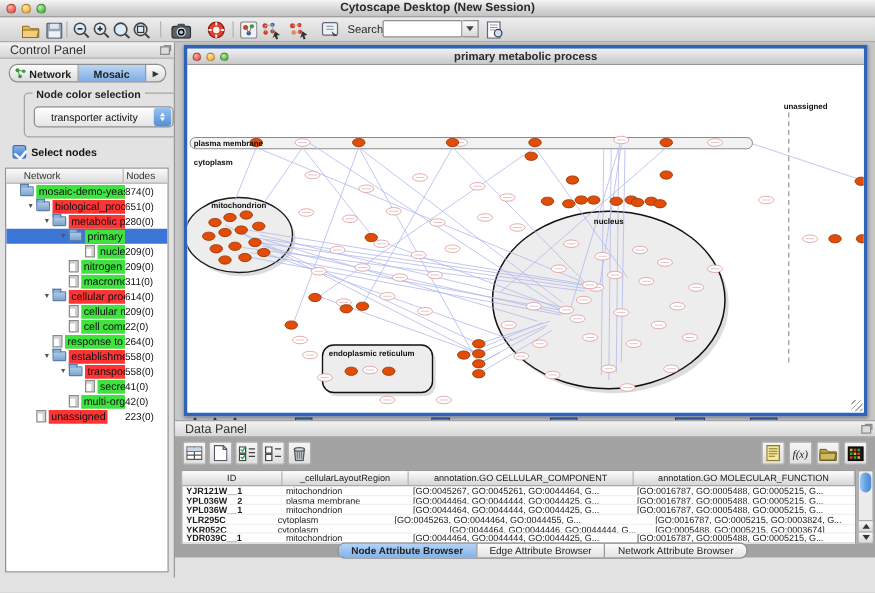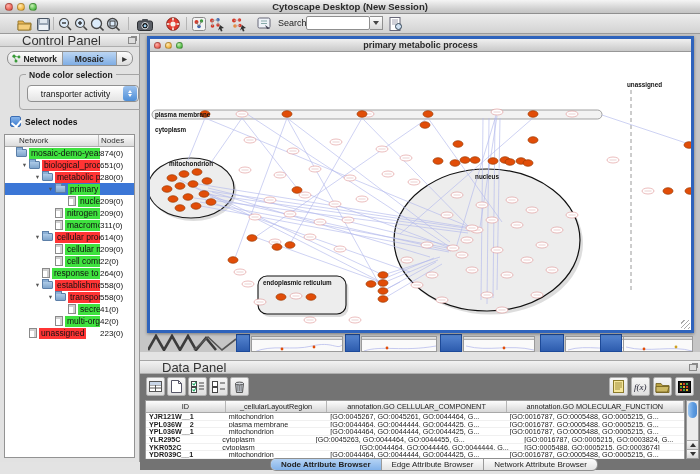--- a/index.html
+++ b/index.html
@@ -24,21 +24,21 @@
     background:linear-gradient(#ededed,#d2d2d2); border-bottom:1px solid #9a9a9a; }
   .tbicon { position:absolute; top:2px; width:17px; height:16px; display:flex; align-items:center; justify-content:center; }
   .tbsep { position:absolute; top:3px; width:1px; height:13px; background:#b5b5b5; }
   #searchlbl { position:absolute; top:4px; font-size:9px; color:#222; }
   #searchbox { position:absolute; top:2px; width:64px; height:14px; border:1px solid #8f8f8f; border-radius:2px; background:#fff; font-size:9px; padding:0 2px; }
   #searchdrop { position:absolute; top:2px; width:13px; height:14px; border:1px solid #8f8f8f; border-left:none; background:linear-gradient(#fdfdfd,#d8d8d8); display:flex; align-items:center; justify-content:center; }
   .tri-down { width:0; height:0; border-left:3px solid transparent; border-right:3px solid transparent; border-top:4px solid #444; }
 
   
   #cpanel { left:0; top:34px; width:140px; height:428px; background:#e2e2e2; border-right:1px solid #9a9a9a; }
-  .panelhdr { position:absolute; left:0; top:0; right:0; height:13px; background:linear-gradient(#f2f2f2,#d6d6d6); border-bottom:1px solid #aeaeae; font-size:13px; color:#333; padding-left:22px; line-height:13px; }
+  .panelhdr { position:absolute; left:0; top:0; right:0; height:13px; background:linear-gradient(#f2f2f2,#d6d6d6); border-bottom:1px solid #aeaeae; font-size:10px; color:#333; padding-left:8px; line-height:13px; }
   .floaticon { position:absolute; right:3px; top:3px; width:8px; height:7px; border:1px solid #8a8a8a; background:#ddd; box-shadow:2px -2px 0 -1px #8a8a8a; }
   #cptabs { position:absolute; left:7px; top:17px; width:126px; height:15px; display:flex; border:1px solid #8e8e8e; border-radius:7px; overflow:hidden; background:linear-gradient(#fdfdfd,#dcdcdc); }
   .cptab { flex:1; display:flex; align-items:center; justify-content:center; gap:2px; font-size:8.5px; font-weight:bold; color:#222; border-right:1px solid #9a9a9a; }
   .cptab.sel { background:linear-gradient(#b9d4f2,#7fadе4); background:linear-gradient(#bcd6f3,#7fade4); }
   .cptab.more { flex:0 0 15px; font-size:6px; color:#333; border-right:none; }
   .groupbox { position:absolute; left:5px; top:40px; width:128px; height:36px; border:1px solid #a5a5a5; border-radius:4px;margin-left:14px; }
   .legend { position:absolute; left:6px; top:-5px; background:#e2e2e2; padding:0 3px; font-size:8.5px; font-weight:bold; color:#222; }
   .combo { position:absolute; left:7px; top:10px; width:112px; height:17px; border:1px solid #909090; border-radius:4px; background:linear-gradient(#ffffff,#e4e4e4); display:flex; align-items:center; }
   .combo .val { flex:1; text-align:center; font-size:8.5px; color:#111; }
   .combo .stepper { width:14px; height:15px; margin-right:1px; border-radius:3px; background:linear-gradient(#9cc2ee,#4f8fd8); display:flex; flex-direction:column; align-items:center; justify-content:center; gap:1px; }
@@ -74,21 +74,21 @@
   #nettitle { position:absolute; left:0; top:0; right:0; height:13px; background:linear-gradient(#f0f0f0,#c9c9c9); border-bottom:1px solid #979797; }
   #nettitle .wtitle { font-size:9px; top:1px; }
   #netcanvas { position:absolute; left:0; top:13px; width:541px; height:278px; background:#fff; }
   .grip { position:absolute; right:1px; bottom:1px; width:9px; height:9px;
     background:repeating-linear-gradient(135deg, transparent 0 2px, #aaa 2px 3px); }
 
   
   .rlabel { font:bold 6.3px "Liberation Sans", sans-serif; fill:#111; }
 
   
-  #dpanel { left:140px; top:360px; width:560px; height:110px; background:#737373; border-top:1px solid #a5a5a5; }
+  #dpanel { left:140px; top:336px; width:560px; height:110px; background:#a3a3a3; border-top:1px solid #a5a5a5; }
   .dbtn { position:absolute; top:16px; width:19px; height:19px; border:1px solid #b0b0b0; border-radius:2px; background:linear-gradient(#f6f6f6,#dfdfdf); display:flex; align-items:center; justify-content:center; }
   #dtable { position:absolute; left:5px; top:39px; width:540px; height:59px; background:#fff; border:1px solid #9b9b9b; font-size:7.2px; }
   .dhr { display:flex; height:12px; background:linear-gradient(#fdfdfd,#d7d7d7); border-bottom:1px solid #a8a8a8; }
   .dhc { font-size:7.3px; color:#222; text-align:center; line-height:11px; border-right:1px solid #b5b5b5; overflow:hidden; white-space:nowrap; }
   .drow { display:flex; height:7.7px; border-bottom:1px solid #f0f0f0; }
   .dc { line-height:7.6px; padding-left:3px; color:#1a1a1a; overflow:hidden; white-space:nowrap; }
   .dc.id { font-weight:bold; }
   #dscroll { position:absolute; left:546px; top:39px; width:13px; height:59px; background:#ececec; border:1px solid #9b9b9b; }
   #dthumb { position:absolute; left:1px; top:1px; width:9px; height:16px; border-radius:5px; background:linear-gradient(90deg,#9cc6f2,#5a9ae0 60%,#4f8bd2); }
   .sarrow { position:absolute; left:0; width:11px; height:9px; display:flex; align-items:center; justify-content:center; background:linear-gradient(#f6f6f6,#d8d8d8); border-top:1px solid #aaa; }

